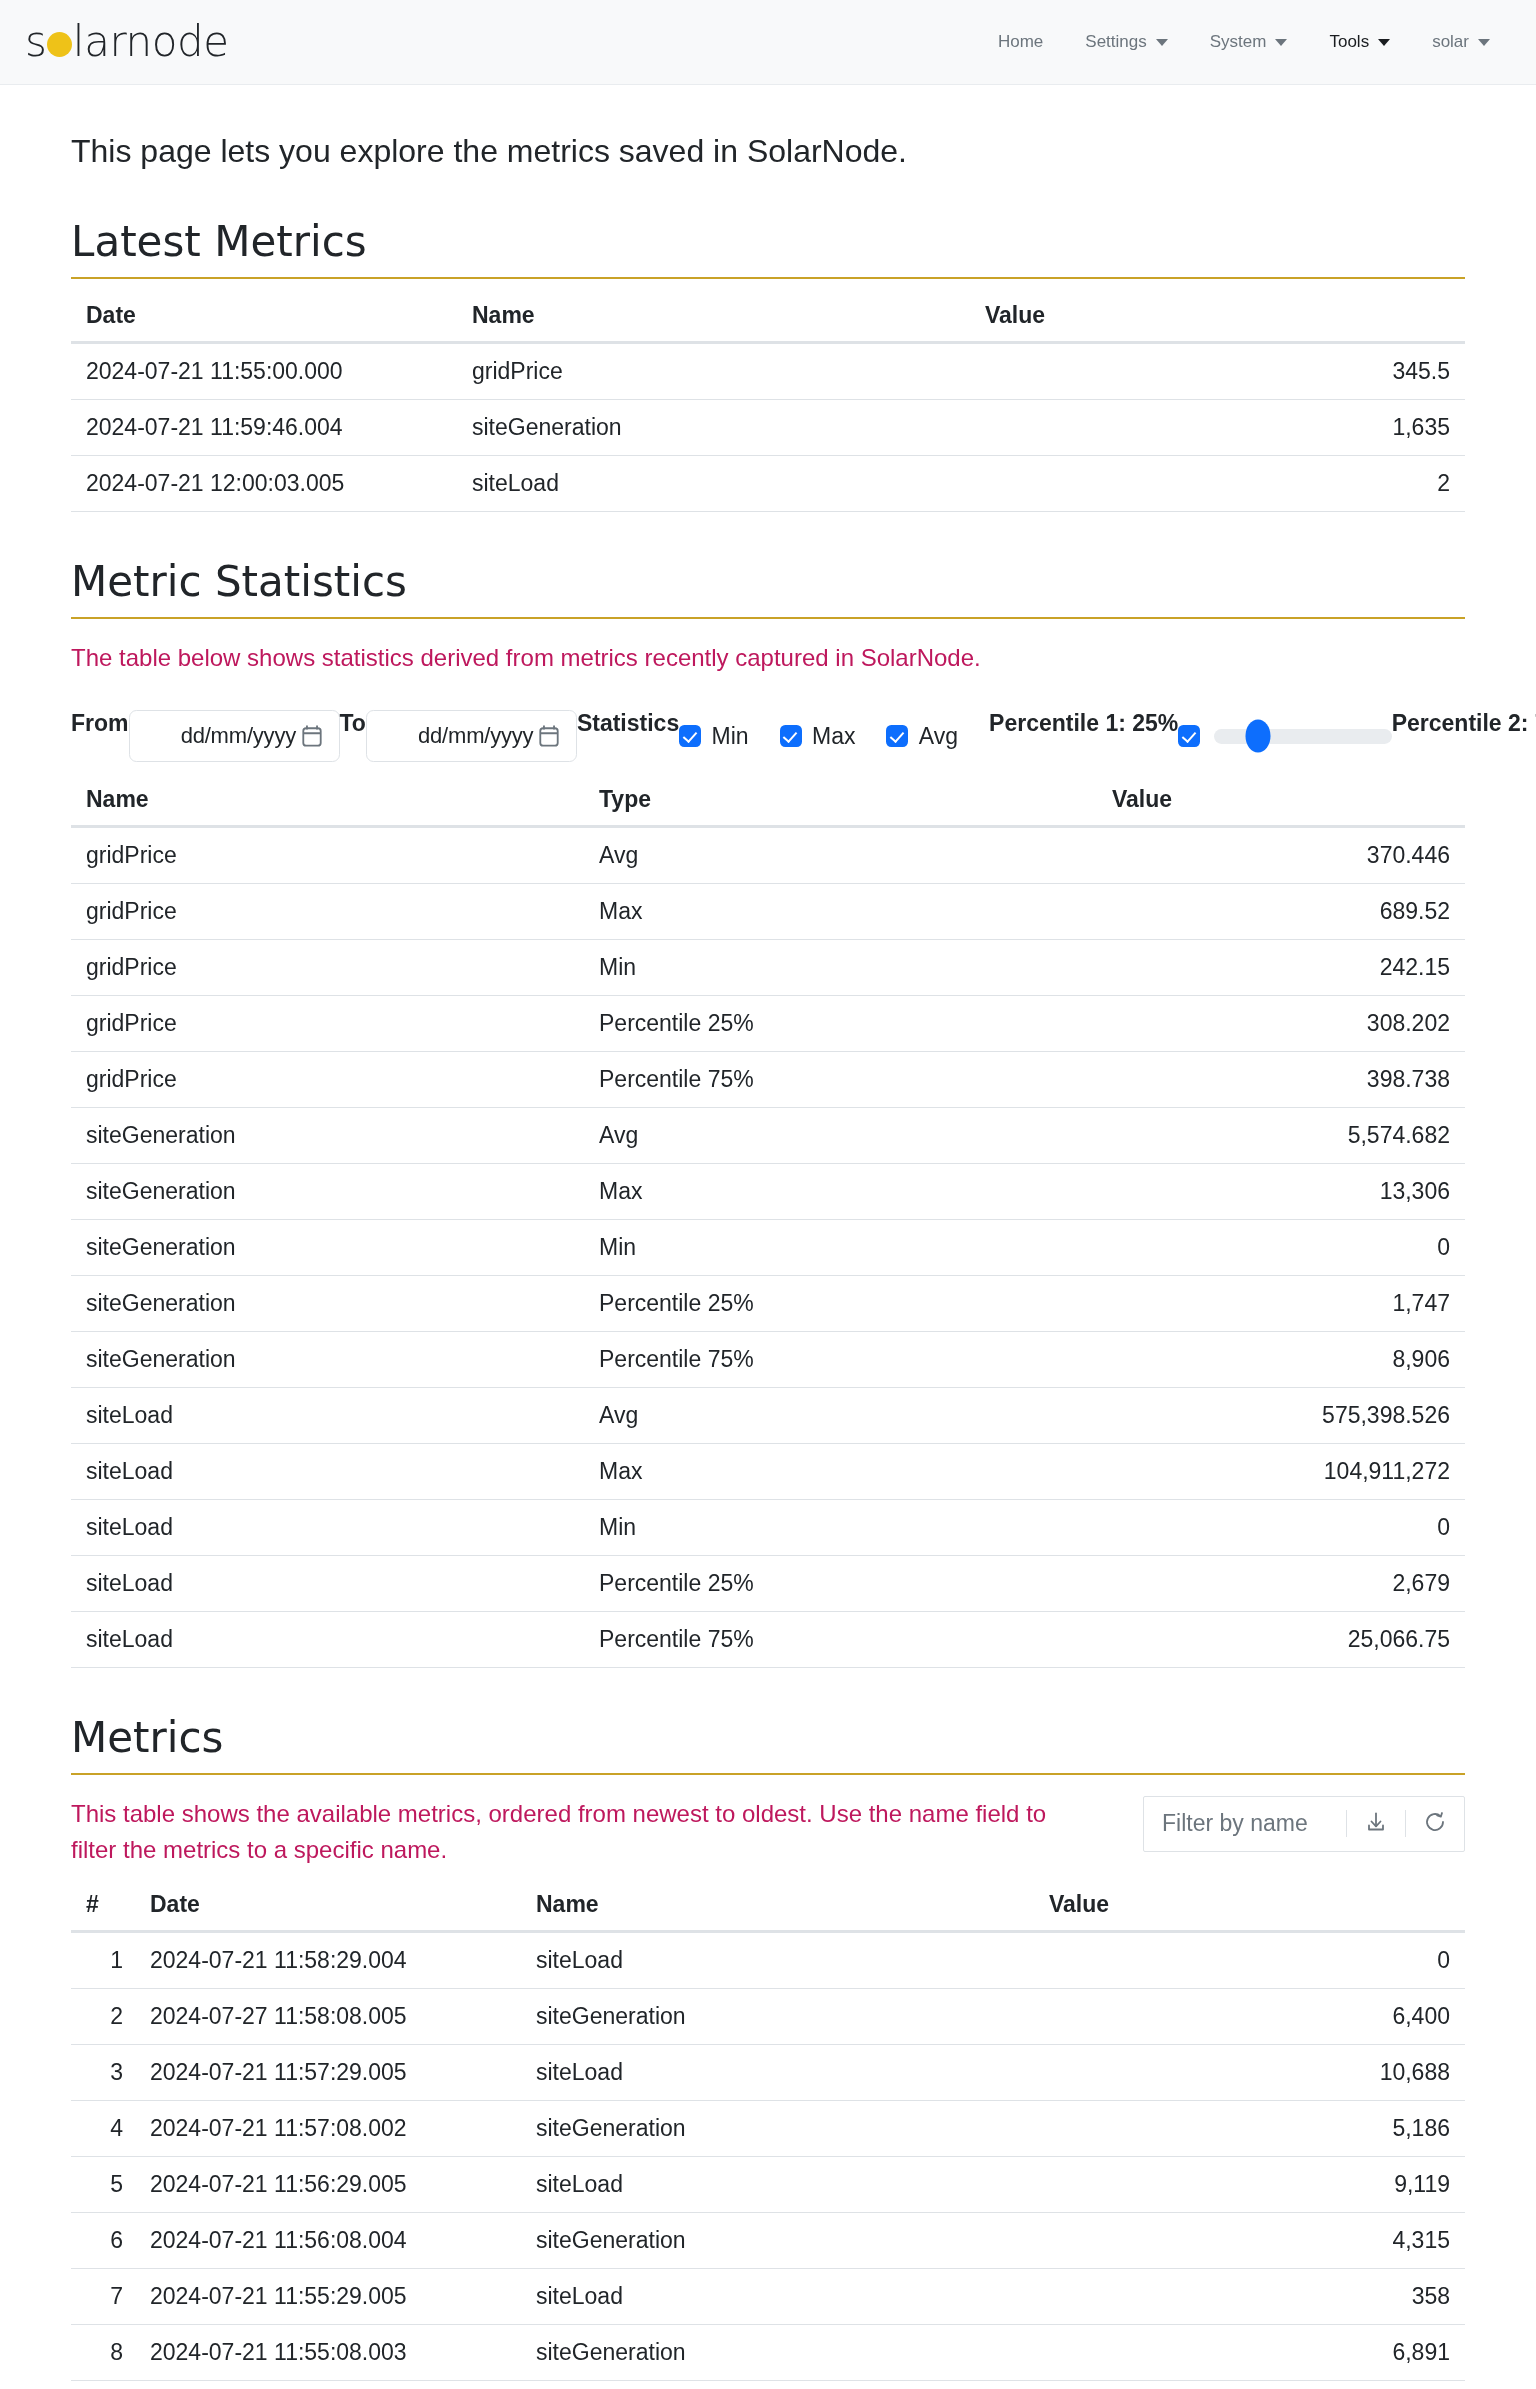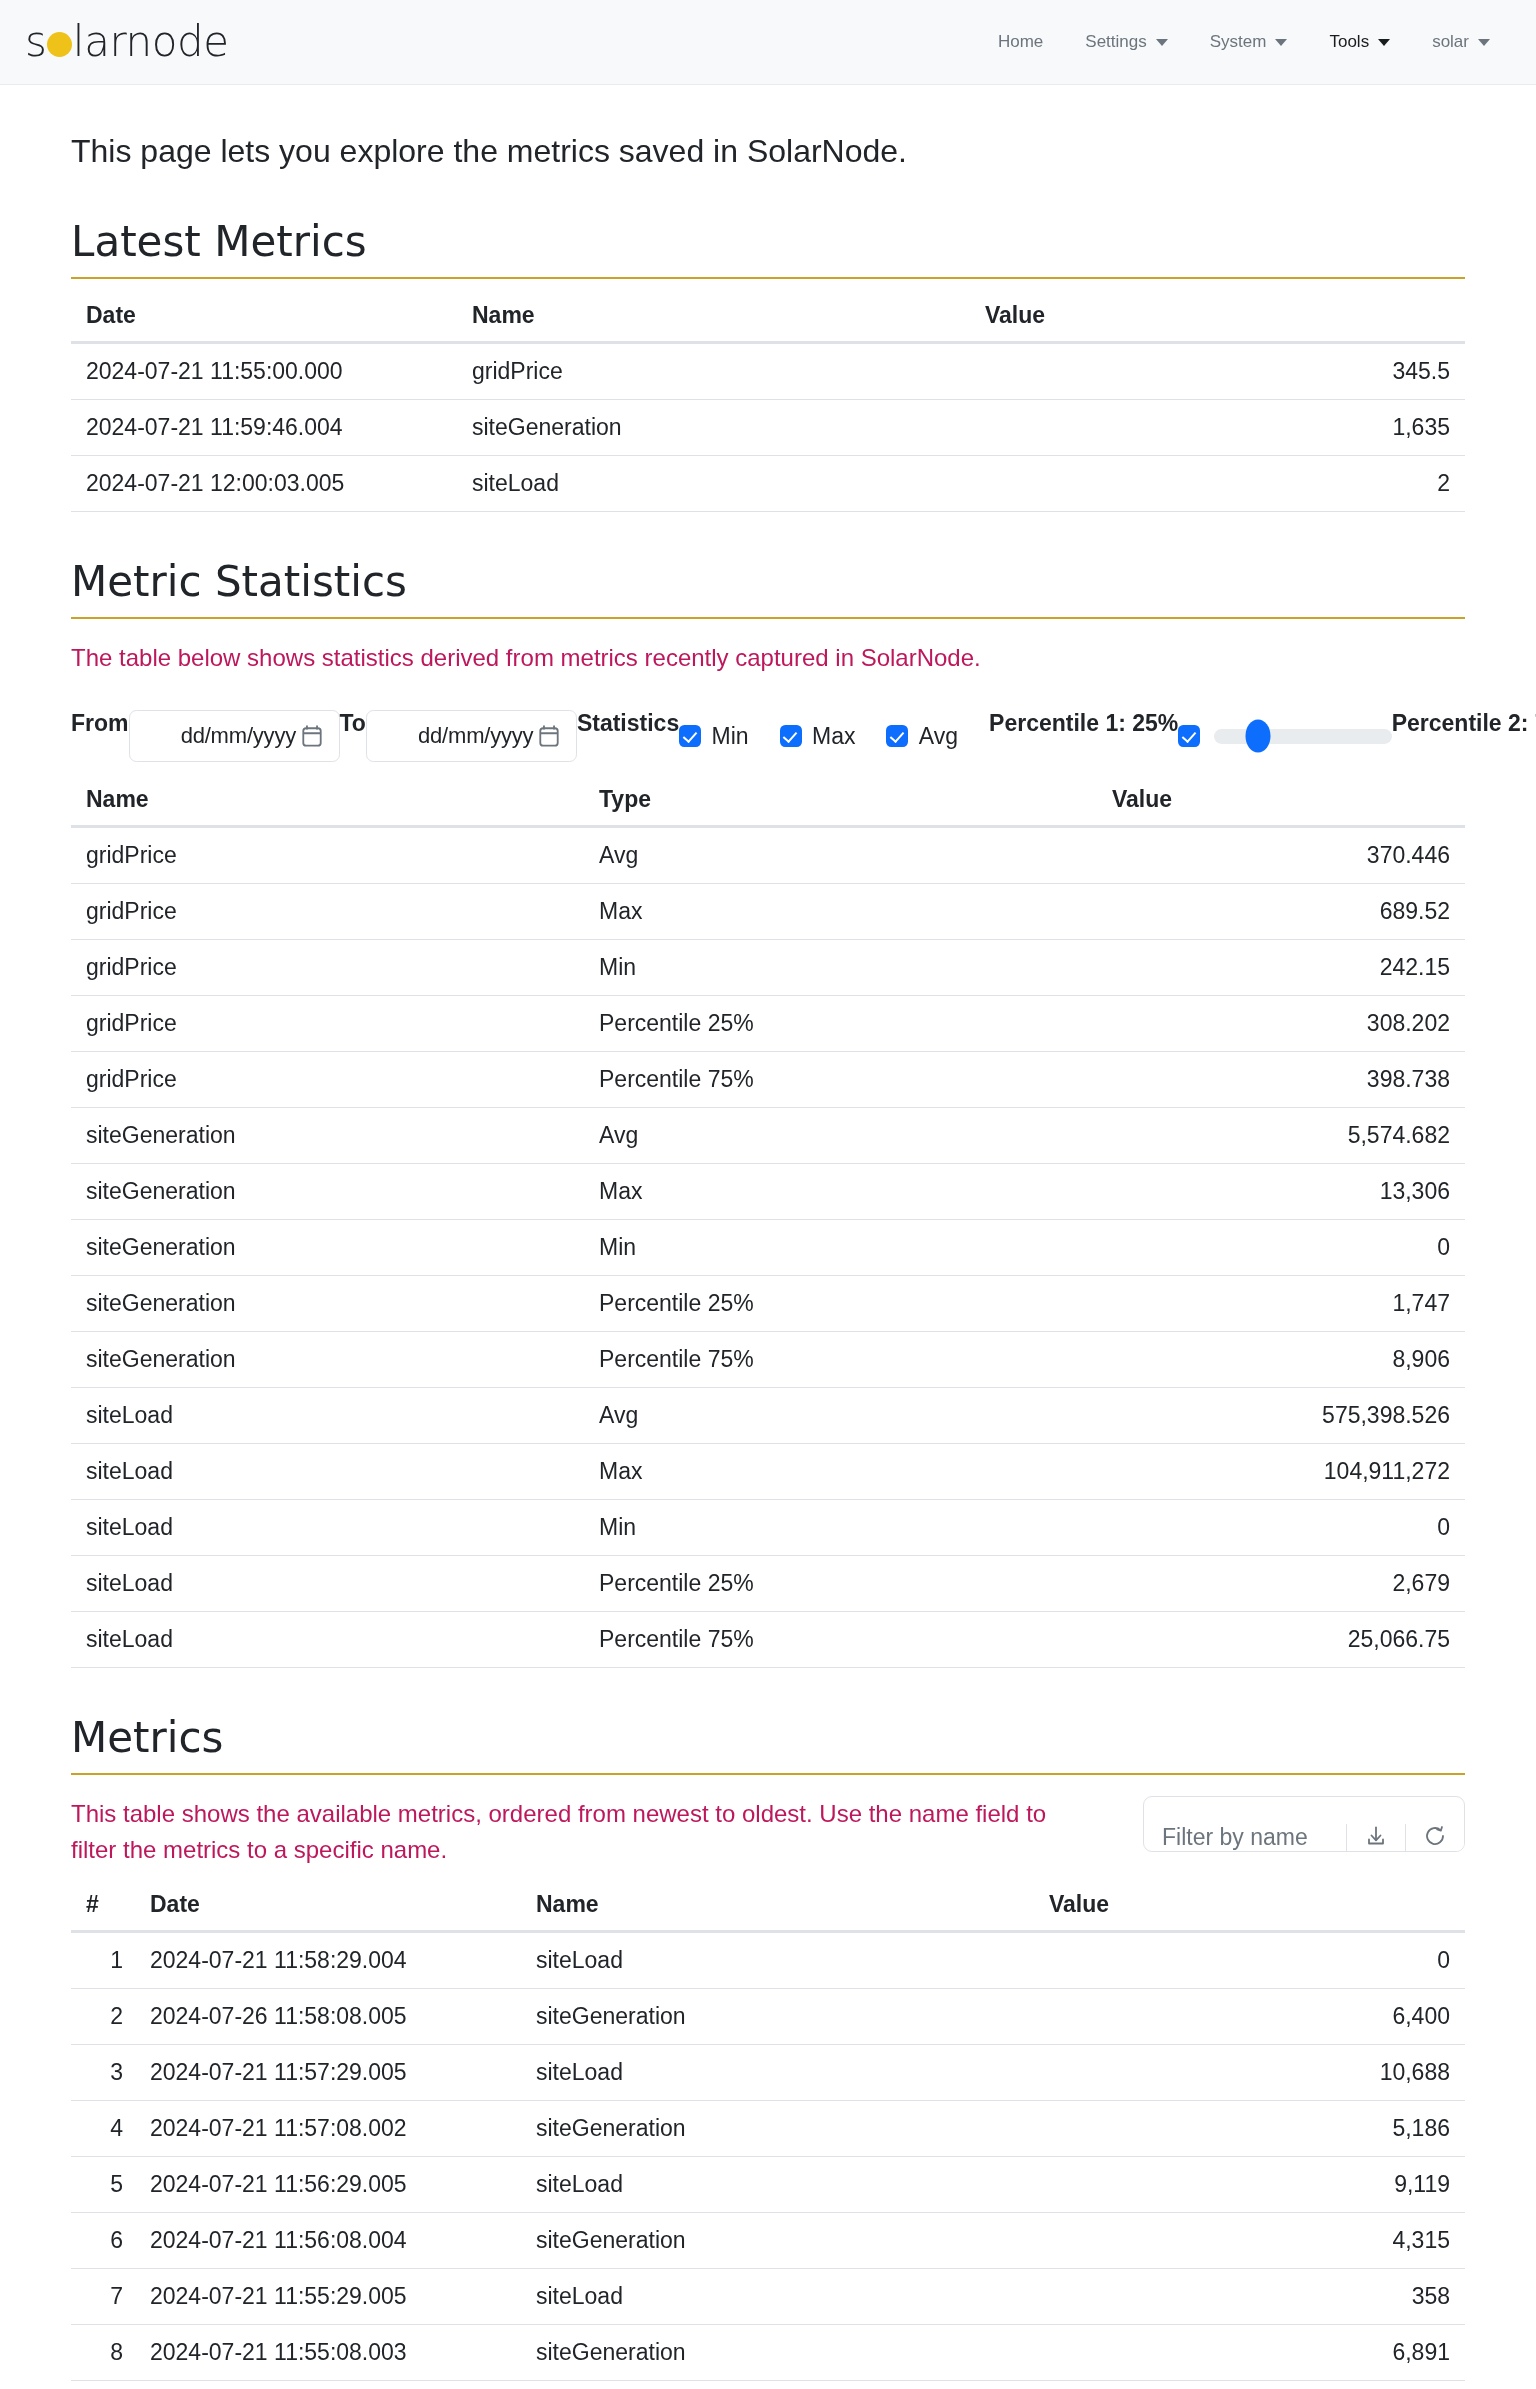--- a/index.html
+++ b/index.html
@@ -221,23 +221,23 @@
   .metrics-head {
     display: flex;
     align-items: flex-start;
     justify-content: space-between;
     margin-top: 21px;
     gap: 30px;
   }
   .metrics-head .lead { margin-top: 0; max-width: 996px; }
   .input-group {
     display: flex;
-    align-items: flex-end;
+    align-items: center;
     border: 1.5px solid #dee2e6;
-    border-radius: 9px;
+    border-radius: 2px;
     overflow: hidden;
     background: #fff;
     height: 56px;
     flex: 0 0 auto;
   }
   .input-group .filter-input {
     border: none;
     outline: none;
     font-family: "Liberation Sans", sans-serif;
     font-size: 23px;
@@ -543,21 +543,21 @@
     </thead>
     <tbody id="metrics-body">
         <tr>
           <td class="col-idx">1</td>
           <td class="col-date">2024-07-21 11:58:29.004</td>
           <td class="col-name">siteLoad</td>
           <td class="col-val">0</td>
         </tr>
         <tr>
           <td class="col-idx">2</td>
-          <td class="col-date">2024-07-26 11:58:08.005</td>
+          <td class="col-date">2024-07-27 11:58:08.005</td>
           <td class="col-name">siteGeneration</td>
           <td class="col-val">6,400</td>
         </tr>
         <tr>
           <td class="col-idx">3</td>
           <td class="col-date">2024-07-21 11:57:29.005</td>
           <td class="col-name">siteLoad</td>
           <td class="col-val">10,688</td>
         </tr>
         <tr>

